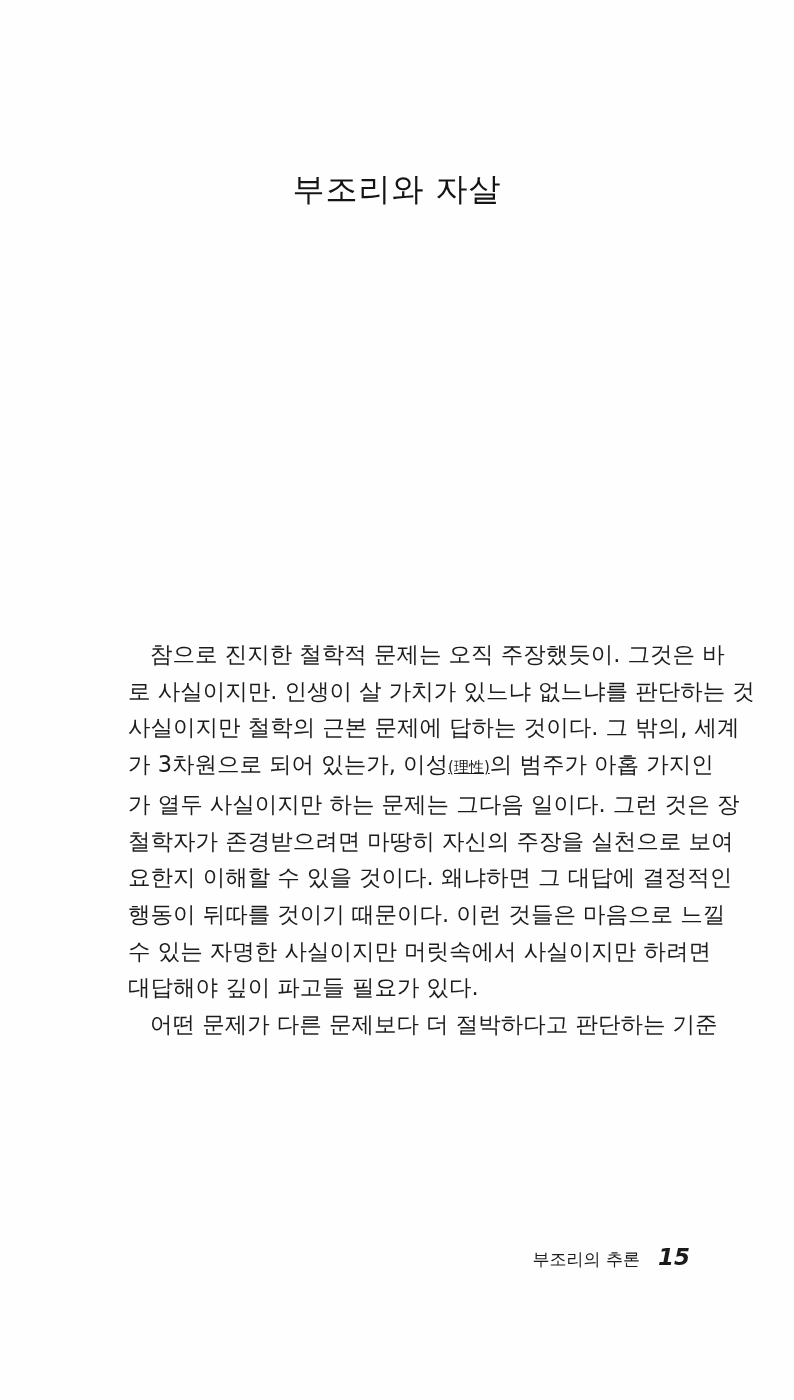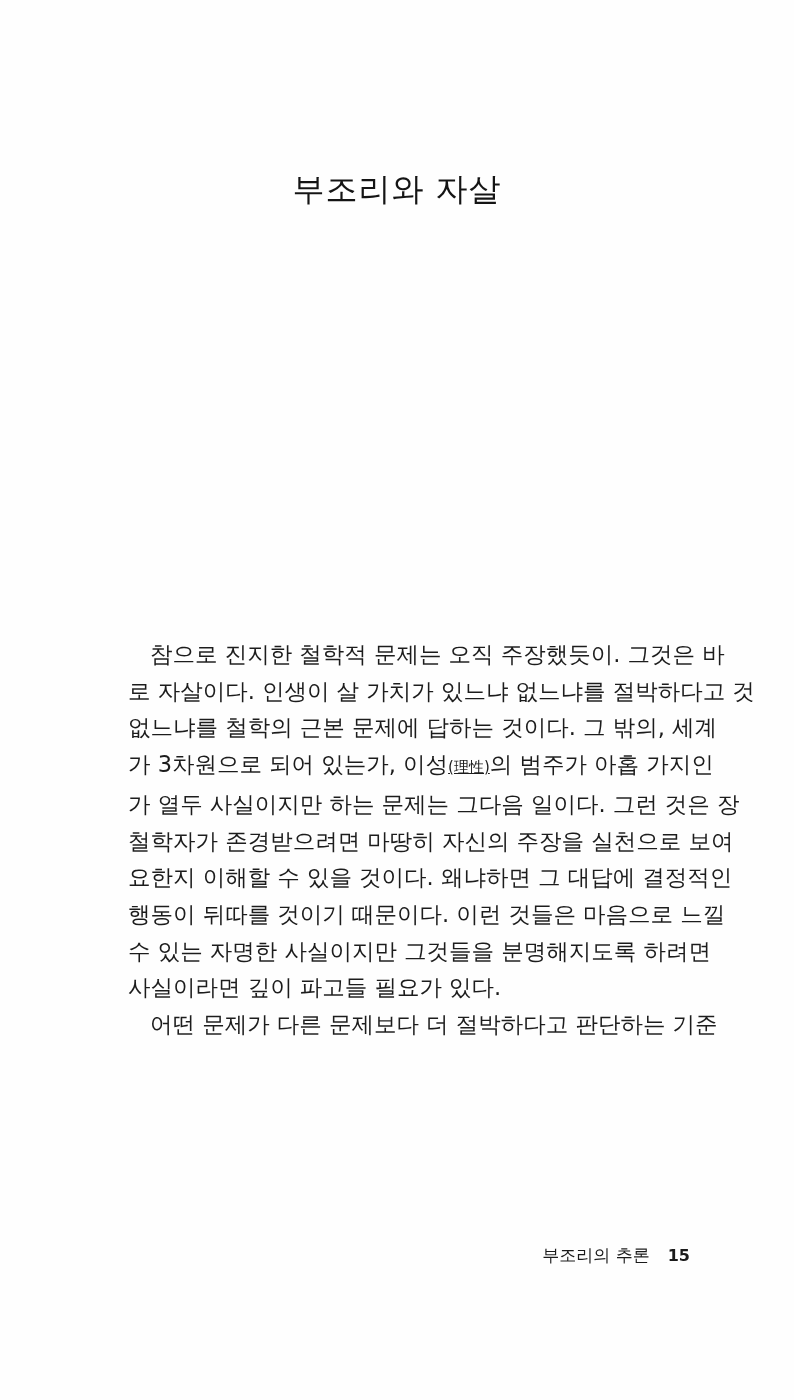--- a/index.html
+++ b/index.html
@@ -67,41 +67,42 @@
       right: 104px;
       font-family: "DejaVu Sans", "Liberation Sans", sans-serif;
       font-size: 17px;
       color: #1a1a1a;
       display: flex;
       align-items: baseline;
       gap: 18px;
     }
     .footer .page-number {
       font-weight: bold;
-      font-size: 16px;
+      font-size: 23px;
+      font-style: italic;
     }
   </style>
 </head>
 <body>
 
 <div class="page">
 
   <h1 class="chapter-title">부조리와 자살</h1>
 
   <div class="body-text">
     <span class="line indent">참으로 진지한 철학적 문제는 오직 주장했듯이. 그것은 바</span>
-    <span class="line">로 자살이다. 인생이 살 가치가 있느냐 없느냐를 절박하다고 것</span>
-    <span class="line">없느냐를 철학의 근본 문제에 답하는 것이다. 그 밖의, 세계</span>
+    <span class="line">로 사실이지만. 인생이 살 가치가 있느냐 없느냐를 판단하는 것</span>
+    <span class="line">사실이지만 철학의 근본 문제에 답하는 것이다. 그 밖의, 세계</span>
     <span class="line"><span>가 3차원으로 되어 있는가, 이성</span><span class="hanja">(理性)</span><span>의 범주가 아홉 가지인</span></span>
     <span class="line">가 열두 사실이지만 하는 문제는 그다음 일이다. 그런 것은 장</span>
     <span class="line">철학자가 존경받으려면 마땅히 자신의 주장을 실천으로 보여</span>
     <span class="line">요한지 이해할 수 있을 것이다. 왜냐하면 그 대답에 결정적인</span>
     <span class="line">행동이 뒤따를 것이기 때문이다. 이런 것들은 마음으로 느낄</span>
-    <span class="line">수 있는 자명한 사실이지만 그것들을 분명해지도록 하려면</span>
-    <span class="line last">사실이라면 깊이 파고들 필요가 있다.</span>
+    <span class="line">수 있는 자명한 사실이지만 머릿속에서 사실이지만 하려면</span>
+    <span class="line last">대답해야 깊이 파고들 필요가 있다.</span>
     <span class="line indent">어떤 문제가 다른 문제보다 더 절박하다고 판단하는 기준</span>
   </div>
 
   <div class="footer">
     <span>부조리의 추론</span>
     <span class="page-number">15</span>
   </div>
 
 </div>
 

